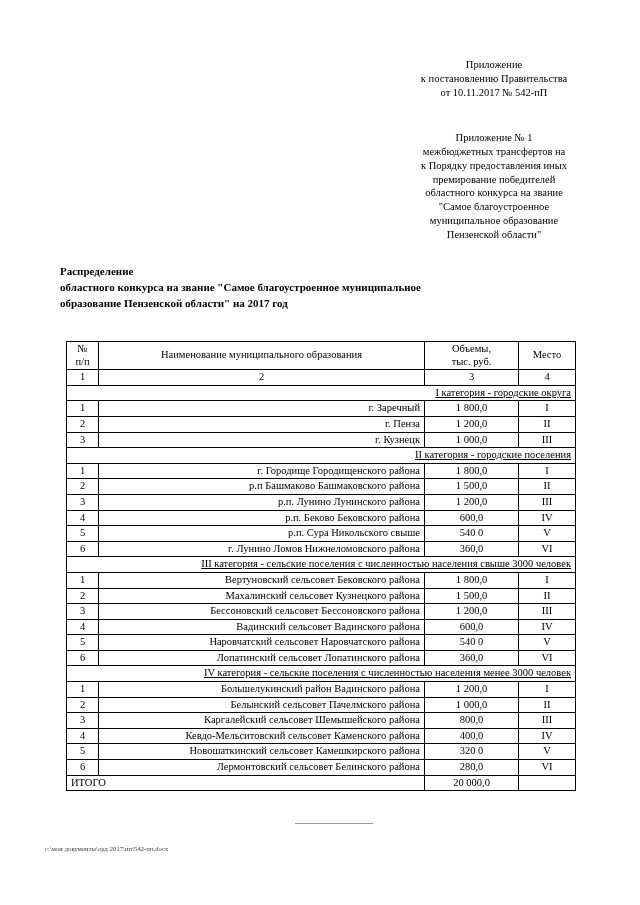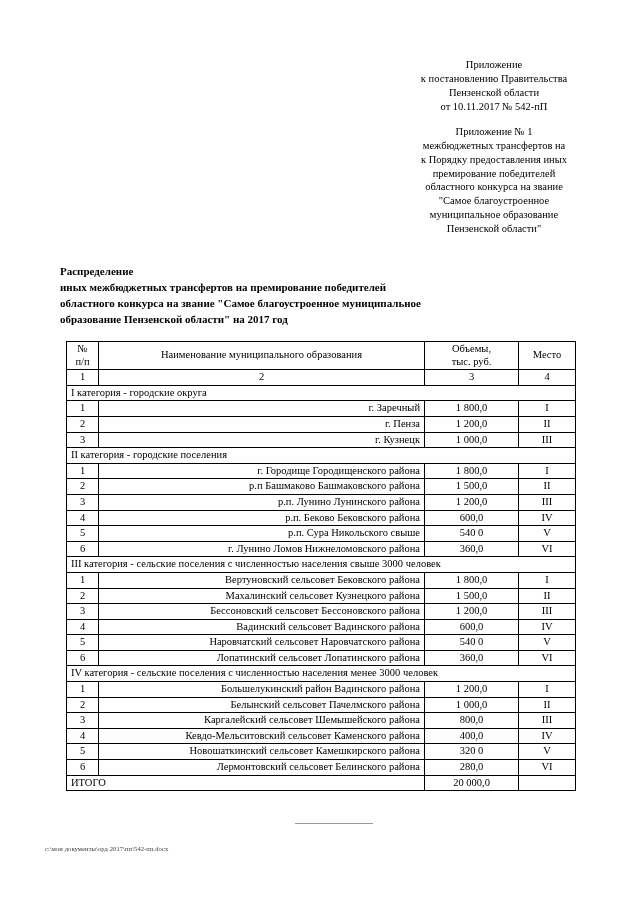--- a/index.html
+++ b/index.html
@@ -25,21 +25,21 @@
   }
 
   
   .hdr-block {
     position: absolute;
     text-align: center;
     line-height: 1.32;
     font-size: 10.5px;
   }
   #hdr-a { left: 378px; top: 58px; width: 232px; }
-  #hdr-b { left: 378px; top: 125px; width: 232px; }
+  #hdr-b { left: 378px; top: 131px; width: 232px; }
   .hdr-line { white-space: pre-wrap; }
 
   
   .title {
     position: absolute;
     left: 60px;
     top: 264px;
     width: 520px;
     font-weight: bold;
     font-size: 11px;
@@ -72,23 +72,24 @@
   col.c-name  { width: 326px; }
   col.c-vol   { width: 94px; }
   col.c-place { width: 57px; }
 
   td.num   { text-align: center; }
   td.name  { text-align: right; }
   td.vol   { text-align: center; }
   td.place { text-align: center; }
   td.head  { text-align: center; vertical-align: middle; }
   td.section {
-    text-align: left;
+    text-align: right;
     padding-top: 1px;
     padding-bottom: 1px;
+    text-decoration: underline;
   }
   td.total-label {
     padding-right: 6px;
   }
   tr.hdr-row td { height: 28px; }
   .hdr-stack { line-height: 1.2; }
 
   
   .rule {
     position: absolute;
@@ -109,37 +110,35 @@
   }
 </style>
 </head>
 <body>
 
 <div class="page">
 
   <div class="hdr-block" id="hdr-a">
       <div class="hdr-line">Приложение</div>
       <div class="hdr-line">к постановлению Правительства</div>
-      <div class="hdr-line">Пензенской области</div>
       <div class="hdr-line">от 10.11.2017 № 542-пП</div>
     </div>
   <div class="hdr-block" id="hdr-b">
       <div class="hdr-line">Приложение № 1</div>
       <div class="hdr-line">межбюджетных трансфертов на</div>
       <div class="hdr-line">к Порядку предоставления иных</div>
       <div class="hdr-line">премирование победителей</div>
       <div class="hdr-line">областного конкурса на звание</div>
       <div class="hdr-line">"Самое благоустроенное</div>
       <div class="hdr-line">муниципальное образование</div>
       <div class="hdr-line">Пензенской области"</div>
     </div>
 
   <div class="title" id="doc-title">
       <div class="title-line">Распределение</div>
-      <div class="title-line">иных межбюджетных трансфертов на премирование победителей</div>
       <div class="title-line">областного конкурса на звание "Самое благоустроенное муниципальное</div>
       <div class="title-line">образование Пензенской области" на 2017 год</div>
     </div>
 
   <div class="tbl-wrap">
     <table class="doc">
       <colgroup>
         <col class="c-num">
           <col class="c-name">
           <col class="c-vol">

